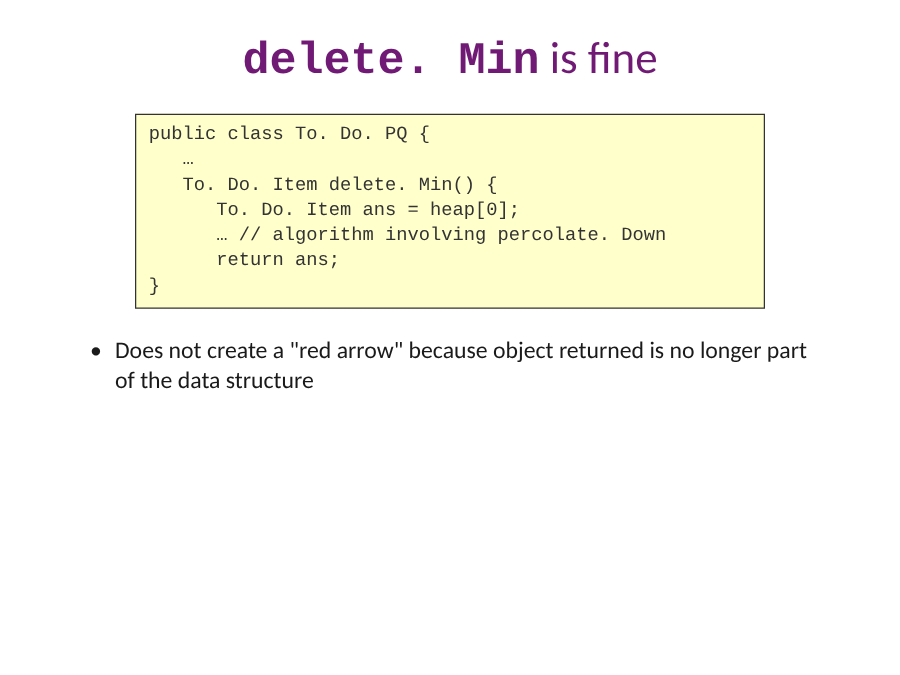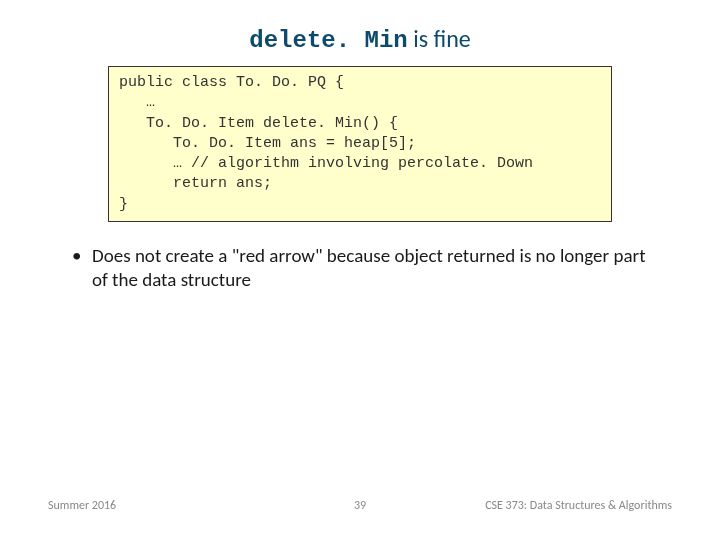--- a/index.html
+++ b/index.html
@@ -12,23 +12,23 @@
     overflow: hidden;
   }
   .slide {
     width: 100%;
     height: 100%;
     padding: 24px 48px 0 48px;
     position: relative;
   }
   .title {
     text-align: center;
-    font-size: 24px;
-    color: #0c4a6e;
-    margin-bottom: 12px;
+    font-size: 36px;
+    color: #701a75;
+    margin-bottom: 22px;
     font-weight: normal;
   }
   .title-mono {
     font-family: "Courier New", Courier, monospace;
     font-weight: bold;
   }
   .codebox {
     background: #ffffcc;
     border: 1px solid #333333;
     margin: 0 60px 22px 60px;
@@ -77,27 +77,22 @@
 <body>
 
 <div class="slide">
   <h1 class="title">
     <span class="title-mono">delete. Min</span><span> is fine</span>
   </h1>
 
   <div class="codebox">public class To. Do. PQ {
    …
    To. Do. Item delete. Min() {
-      To. Do. Item ans = heap[5];
+      To. Do. Item ans = heap[0];
       … // algorithm involving percolate. Down
       return ans;
 }</div>
 
   <ul class="bullets">
     <li>Does not create a "red arrow" because object returned is no longer part of the data structure</li>
   </ul>
 
-  <div class="footer">
-    <div class="footer-left">Summer 2016</div>
-    <div class="footer-center">39</div>
-    <div class="footer-right">CSE 373: Data Structures &amp; Algorithms</div>
-  </div>
 </div>
 
 </body></html>

